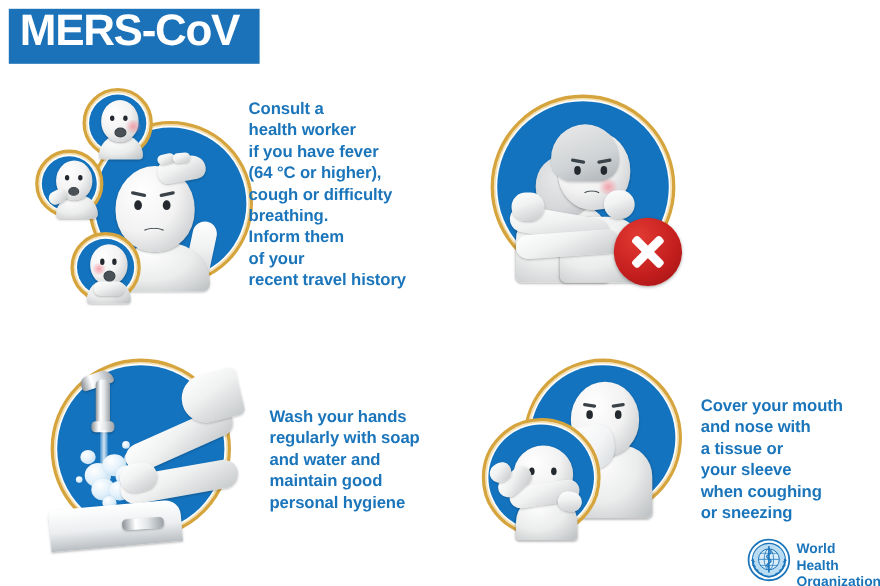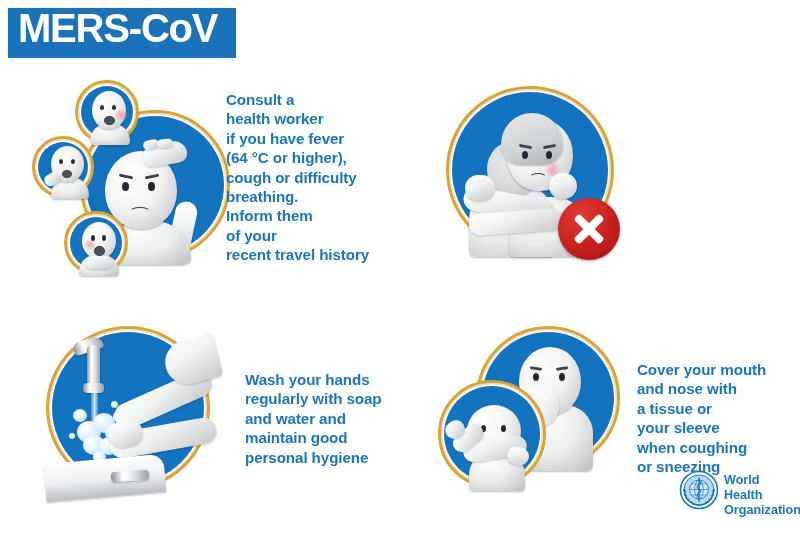--- a/index.html
+++ b/index.html
@@ -169,21 +169,21 @@
   .tissue {
     position: absolute;
     background: linear-gradient(135deg, #ffffff 0%, #f4f5f6 55%, #d3d7da 100%);
     box-shadow: 0 1px 2px rgba(0,0,0,.22);
   }
 
   
   #who-logo {
     position: absolute;
     left: 679px;
-    top: 468px;
+    top: 487px;
     width: 115px;
     height: 44px;
     text-decoration: underline;
   }
   #who-emblem { position: absolute; left: 0; top: 2px; width: 40px; height: 40px; }
   #who-text {
     position: absolute;
     left: 45px;
     top: 5px;
     color: #1b75bb;

